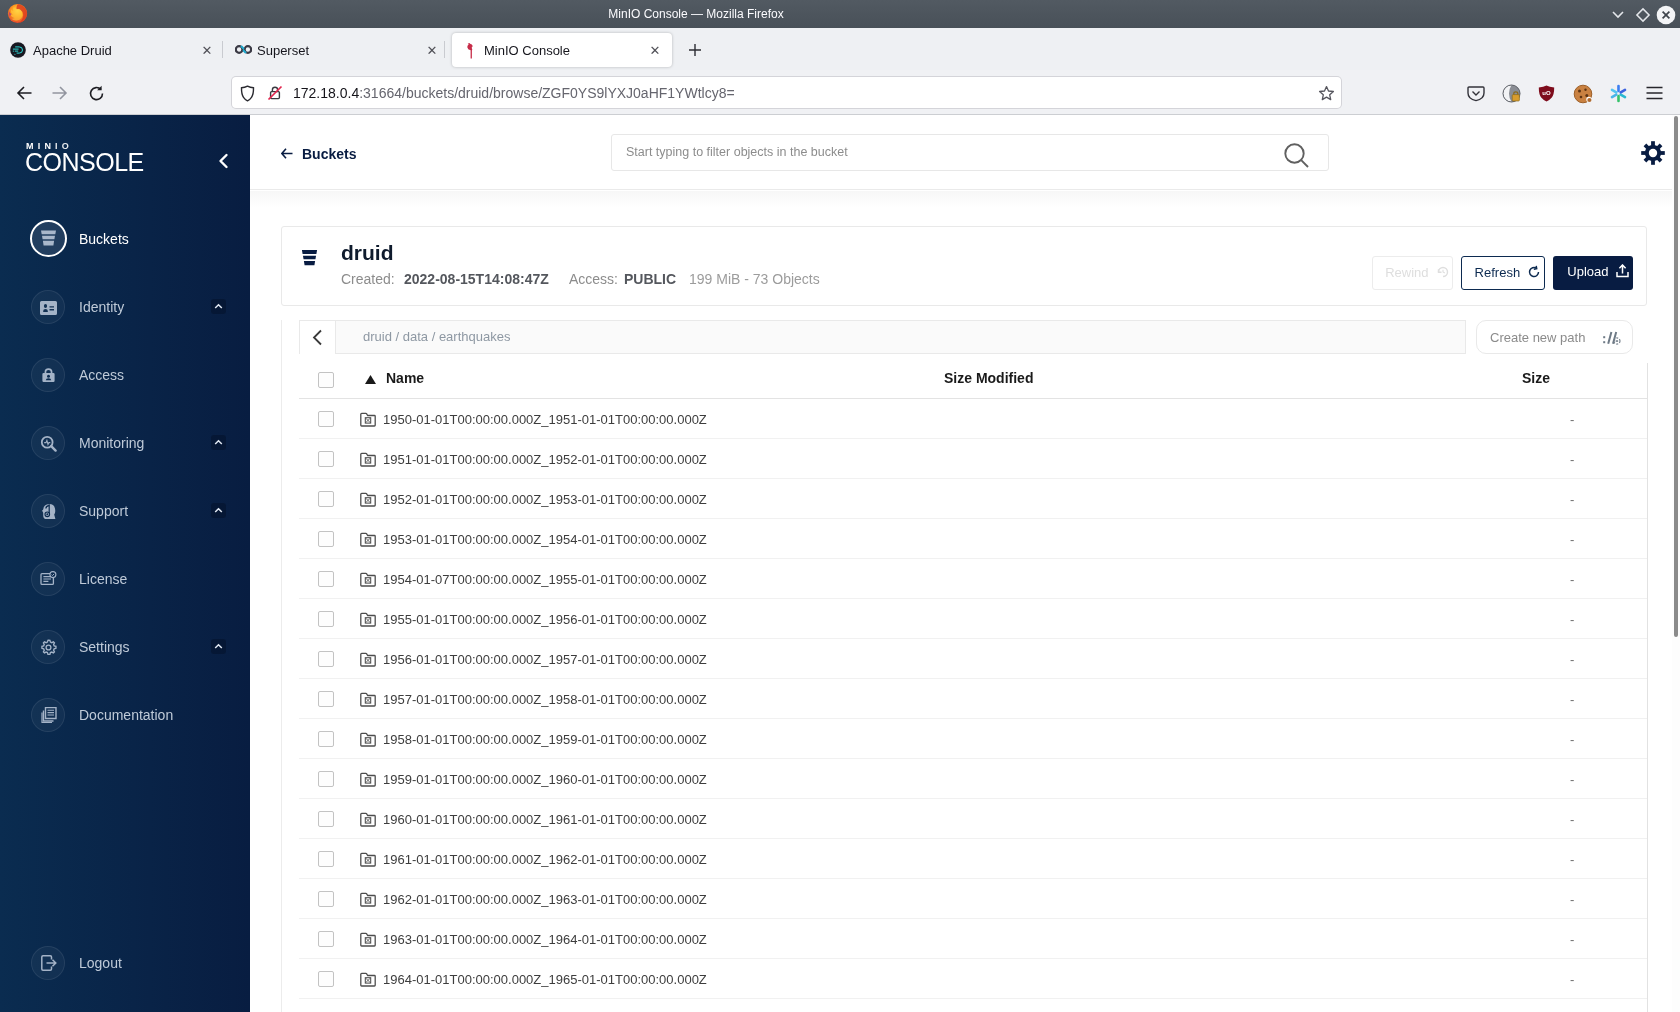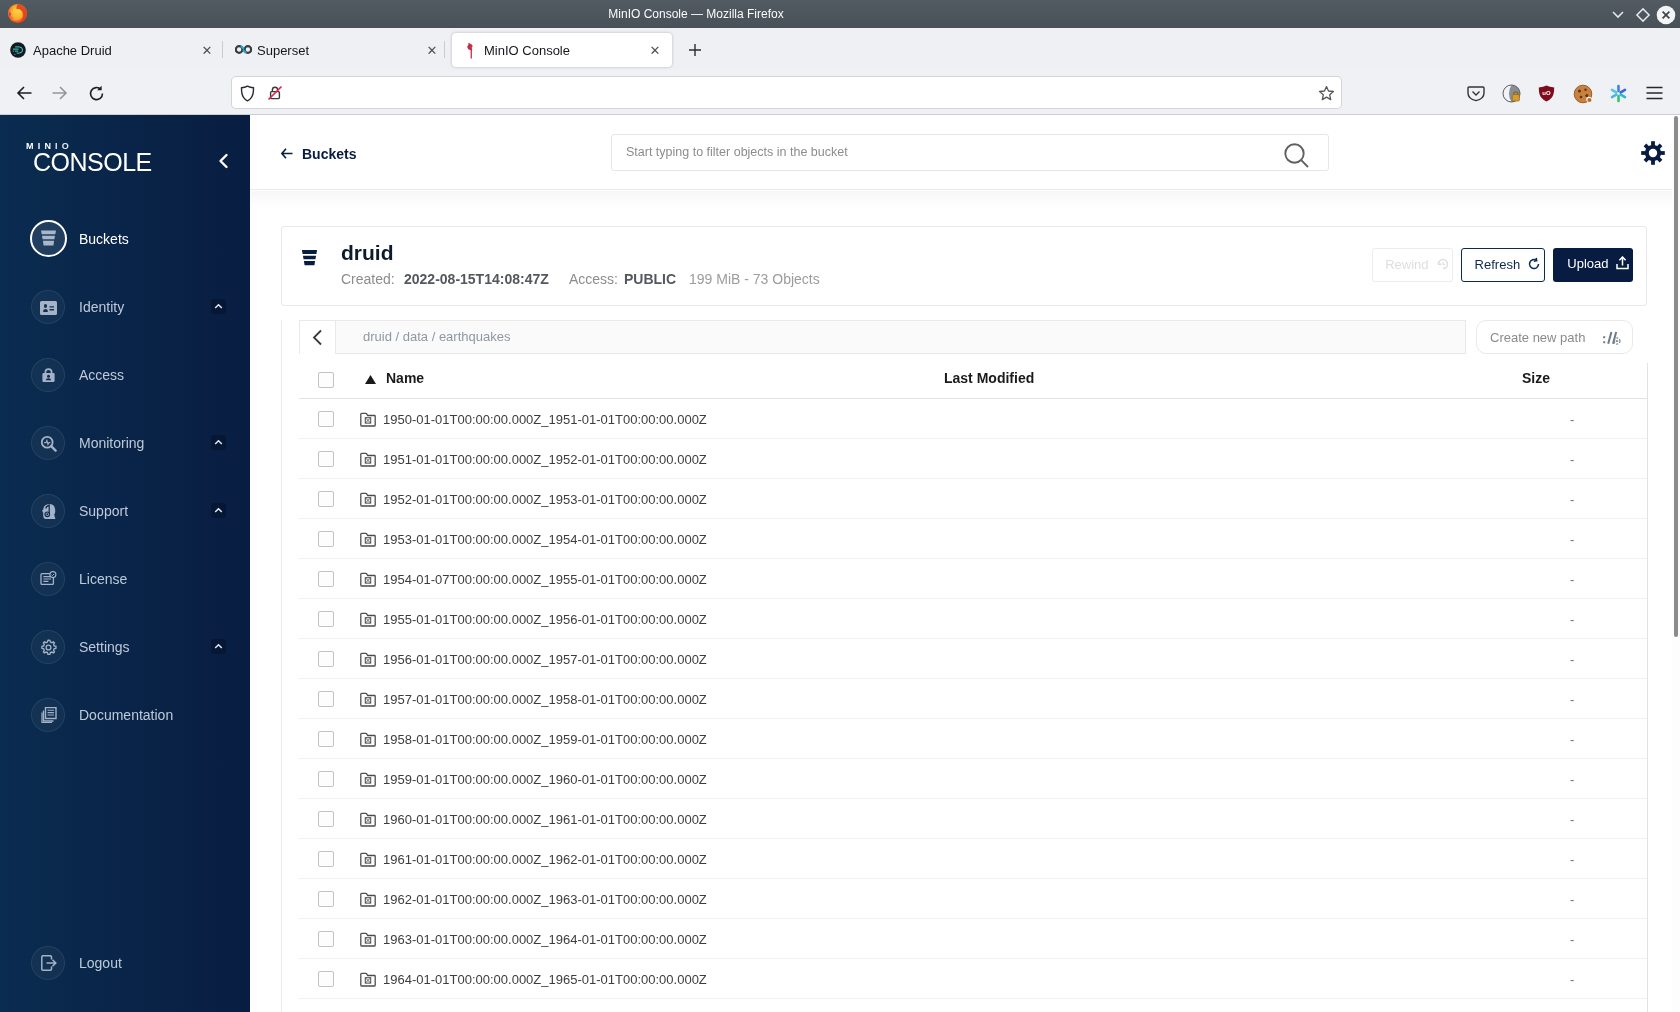--- a/index.html
+++ b/index.html
@@ -15,38 +15,38 @@
 #activetab { position:absolute; left:452px; top:5px; width:220px; height:34px; background:#fff; border-radius:4px; box-shadow:0 0 3px rgba(0,0,0,.25); }
 #navbar { position:absolute; left:0; top:70px; width:1680px; height:45px; background:#f0f1f4; border-bottom:1px solid #ccced2; }
 #urlbox { position:absolute; left:232px; top:7px; width:1109px; height:31px; background:#fff; border-radius:4px; box-shadow:0 0 0 1px #d4d4d9; }
 #urltext { position:absolute; left:293px; top:14.5px; font-size:14px; color:#65656e; }
 #urltext b { color:#15141a; font-weight:400; }
 
 #page { position:absolute; left:0; top:115px; width:1680px; height:897px; background:#fff; }
 #sidebar { position:absolute; left:0; top:0; width:250px; height:897px; background:linear-gradient(90deg,#0a2c50 0%,#092347 60%,#081d41 100%); }
 #logoMinio { position:absolute; left:26px; top:26px; color:#fff; font-size:9px; font-weight:bold; letter-spacing:4.2px; }
 #logoMinio .thin { font-weight:bold; opacity:.9; }
-#logoConsole { position:absolute; left:25px; top:33px; color:#fff; font-size:25px; font-weight:400; letter-spacing:-0.5px;margin-left:8px; }
+#logoConsole { position:absolute; left:25px; top:33px; color:#fff; font-size:25px; font-weight:400; letter-spacing:-0.5px; }
 .mi { position:absolute; left:31px; width:34px; height:34px; border-radius:50%; background:rgba(255,255,255,.04); border:1px solid rgba(255,255,255,.08); }
 .mi.sel { left:30px; width:37px; height:37px; background:rgba(255,255,255,.1); border:2px solid #fff; }
 .mlabel { position:absolute; left:79px; font-size:14px; color:#bfcad8; white-space:nowrap; }
 .mlabel.sel { color:#fff; }
 .mchev { position:absolute; left:211px; width:15px; height:15px; background:rgba(3,12,32,.4); border-radius:3px; }
 
 #content { position:absolute; left:250px; top:0; width:1430px; height:897px; }
 #cheader { position:absolute; left:0; top:0; width:1430px; height:75px; background:#fff; border-bottom:1px solid #eaeaea; }
 #htitle { position:absolute; left:52px; top:31px; font-size:14px; font-weight:bold; color:#081c42; }
 #searchbox { position:absolute; left:361px; top:19px; width:718px; height:37px; border:1px solid #e7e7e7; border-radius:3px; background:#fff; }
 #searchbox span { position:absolute; left:14px; top:10px; font-size:12.5px; color:#8c8c8c; }
 #band { position:absolute; left:0; top:76px; width:1430px; height:16px; background:linear-gradient(#f7f7f7,#ffffff); }
 #card { position:absolute; left:31px; top:111px; width:1366px; height:80px; background:#fff; border:1px solid #e9e9e9; border-radius:3px; }
 #bname { position:absolute; left:59px; top:14px; font-size:21px; font-weight:bold; color:#0f1b2d; }
 #bmeta { position:absolute; left:0px; top:44px; width:100%; font-size:14px; color:#8c8c8c; }
 #bmeta b { color:#54575d; }
-.btn { position:absolute; top:21px; height:34px; border-radius:3px; font-size:13px; text-align:center;padding-left:10px; }
+.btn { position:absolute; top:29px; height:34px; border-radius:3px; font-size:13px; text-align:center;padding-left:10px; }
 #btnRewind { left:1090px; width:81px; border:1px solid #ececec; color:#dedede; }
 #btnRefresh { left:1179px; width:84px; border:1px solid #0c2a50; color:#0c2a50; background:#fff; }
 #btnUpload { left:1271px; width:80px; background:#081c42; color:#fff; }
 .btn span { line-height:32px; }
 #crumbrow { position:absolute; left:49px; top:205px; width:1167px; height:34px; background:#fafafa; border:1px solid #e9e9e9; }
 #crumbback { position:absolute; left:0; top:0; width:36px; height:33px; background:#fff; border-right:1px solid #e9e9e9; }
 #crumbtxt { position:absolute; left:63px; top:8px; font-size:13px; color:#8e98a3; }
 #btnPath { position:absolute; left:1226px; top:205px; width:157px; height:34px; border:1px solid #e9e9e9; border-radius:10px; background:#fff; font-size:13px; color:#8b8b8b; }
 
 #thead { position:absolute; left:49px; top:247px; width:1348px; height:37px; border-bottom:1px solid #e3e3e3; }
@@ -146,20 +146,21 @@
 
   <svg class="abs" style="left:240px;top:15px" width="15" height="17" viewBox="0 0 15 17">
       <path d="M7.5 1.2 Q10.2 2.6 13.5 2.8 Q13.6 9.4 11.5 12.3 Q9.8 14.7 7.5 15.8 Q5.2 14.7 3.5 12.3 Q1.4 9.4 1.5 2.8 Q4.8 2.6 7.5 1.2 Z" fill="none" stroke="#2a2a30" stroke-width="1.4"></path>
     </svg>
 
   <svg class="abs" style="left:266px;top:14px" width="18" height="18" viewBox="0 0 18 18">
     <rect x="4.6" y="7.6" width="8.8" height="7" rx="1" fill="none" stroke="#3a3a40" stroke-width="1.4"></rect>
     <path d="M6.4 7.6 L6.4 5.8 Q6.4 3.2 9 3.2 Q11.6 3.2 11.6 5.8 L11.6 7.6" fill="none" stroke="#3a3a40" stroke-width="1.4"></path>
     <path d="M2.5 15.5 L15.5 2.5" stroke="#e22850" stroke-width="1.7"></path>
   </svg>
+  <div id="urltext"><b>172.18.0.4</b>:31664/buckets/druid/browse/ZGF0YS9lYXJ0aHF1YWtlcy8=</div>
 
   <svg class="abs" style="left:1318px;top:15px" width="17" height="17" viewBox="0 0 17 17">
       <path d="M8.5 1.6 L10.5 6 L15.4 6.5 L11.7 9.8 L12.7 14.6 L8.5 12.1 L4.3 14.6 L5.3 9.8 L1.6 6.5 L6.5 6 Z" fill="none" stroke="#56565e" stroke-width="1.3" stroke-linejoin="round"></path>
     </svg>
 
   <svg class="abs" style="left:1467px;top:15px" width="18" height="17" viewBox="0 0 18 17">
       <path d="M2 2 L16 2 Q17 2 17 3 L17 8 Q17 14 9 15.6 Q1 14 1 8 L1 3 Q1 2 2 2 Z" fill="none" stroke="#33333a" stroke-width="1.4"></path>
       <path d="M5.5 6.5 L9 10 L12.5 6.5" fill="none" stroke="#33333a" stroke-width="1.4"></path>
     </svg>
 
@@ -372,21 +373,21 @@
           <circle cx="14.9" cy="11" r="3.1" fill="none" stroke="#6e7a86" stroke-width="1.1" stroke-dasharray="2 1.4"></circle>
           <rect x="13.7" y="10.3" width="2.4" height="1.5" fill="#6e7a86"></rect>
         </svg>
     </div>
     <div id="thead">
       <div class="hcheck" style="left:19px; top:10px;"></div>
       <svg class="abs" style="left:66px;top:13px" width="11" height="9" viewBox="0 0 11 9">
           <path d="M5.5 0 L11 9 L0 9 Z" fill="#1a1a1a"></path>
         </svg>
       <b style="left:87px;">Name</b>
-      <b style="left:645px;">Last Modified</b>
+      <b style="left:645px;">Size Modified</b>
       <b style="left:1223px;">Size</b>
     </div>
     <div id="rows">
       <div class="row" style="top:284px">
           <div class="cb"></div>
           <svg class="fi" width="18" height="18" viewBox="0 0 18 18">
             <path d="M1.8 4.3 L1.8 15.2 Q1.8 16 2.6 16 L15.4 16 Q16.2 16 16.2 15.2 L16.2 6.3 Q16.2 5.5 15.4 5.5 L8.7 5.5 L7.5 3.7 Q7.3 3.4 6.9 3.4 L2.7 3.4 Q1.8 3.4 1.8 4.3 Z" fill="none" stroke="#4d4d4d" stroke-width="1.3"></path>
             <rect x="6.3" y="7.7" width="5.4" height="5.4" fill="none" stroke="#4d4d4d" stroke-width="1.05"></rect>
             <path d="M6.8 8.2 L11.2 12.6 M11.2 8.2 L6.8 12.6" stroke="#4d4d4d" stroke-width="0.85"></path>
           </svg>

